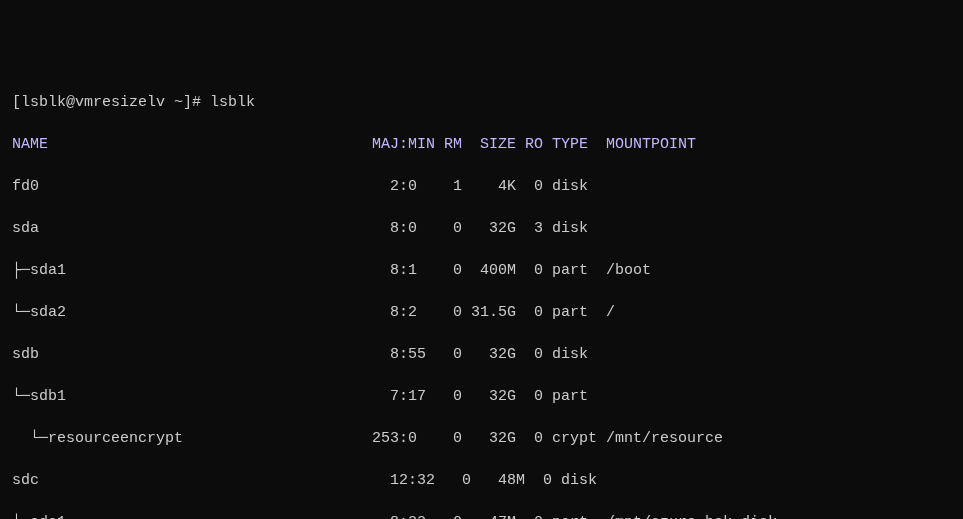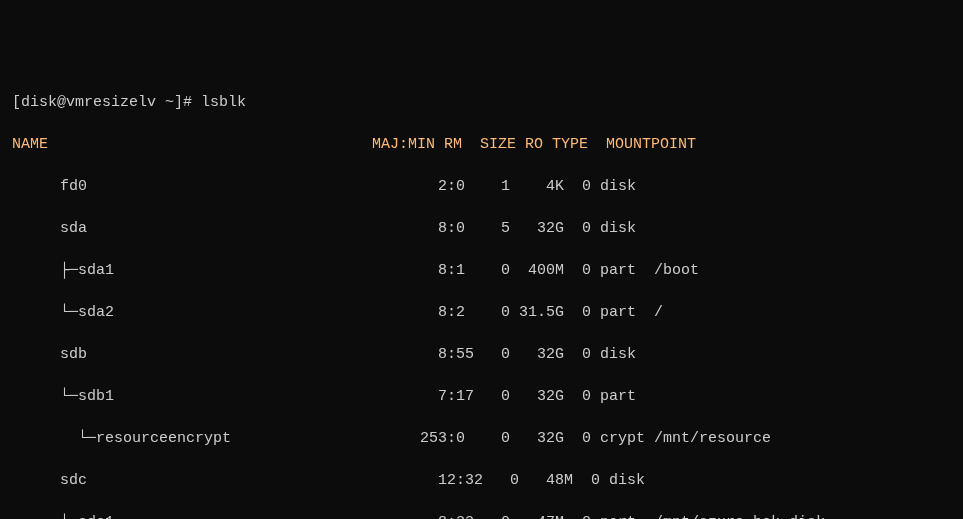--- a/index.html
+++ b/index.html
@@ -16,36 +16,35 @@
       padding: 8px 12px;
       white-space: pre;
       width: 963px;
       height: 519px;
       overflow: hidden;
     }
     .prompt {
       color: #cccccc;
     }
     .header-row {
-      color: #fdba74;
+      color: #c4b5fd;
     }
     .row {
       position: relative;
-      margin-left: 48px;
     }
   </style>
 </head>
 <body>
 
 
 
-<div class="prompt">[disk@vmresizelv ~]# lsblk</div>
+<div class="prompt">[lsblk@vmresizelv ~]# lsblk</div>
 <div class="header-row">NAME                                    MAJ:MIN RM  SIZE RO TYPE  MOUNTPOINT</div>
 <div class="row">fd0                                       2:0    1    4K  0 disk</div>
-<div class="row">sda                                       8:0    5   32G  0 disk</div>
+<div class="row">sda                                       8:0    0   32G  3 disk</div>
 <div class="row">├─sda1                                    8:1    0  400M  0 part  /boot</div>
 <div class="row">└─sda2                                    8:2    0 31.5G  0 part  /</div>
 <div class="row">sdb                                       8:55   0   32G  0 disk</div>
 <div class="row">└─sdb1                                    7:17   0   32G  0 part</div>
 <div class="row">  └─resourceencrypt                     253:0    0   32G  0 crypt /mnt/resource</div>
 <div class="row">sdc                                       12:32   0   48M  0 disk</div>
 <div class="row">└─sdc1                                    8:33   0   47M  0 part  /mnt/azure_bek_disk</div>
 
 
 

